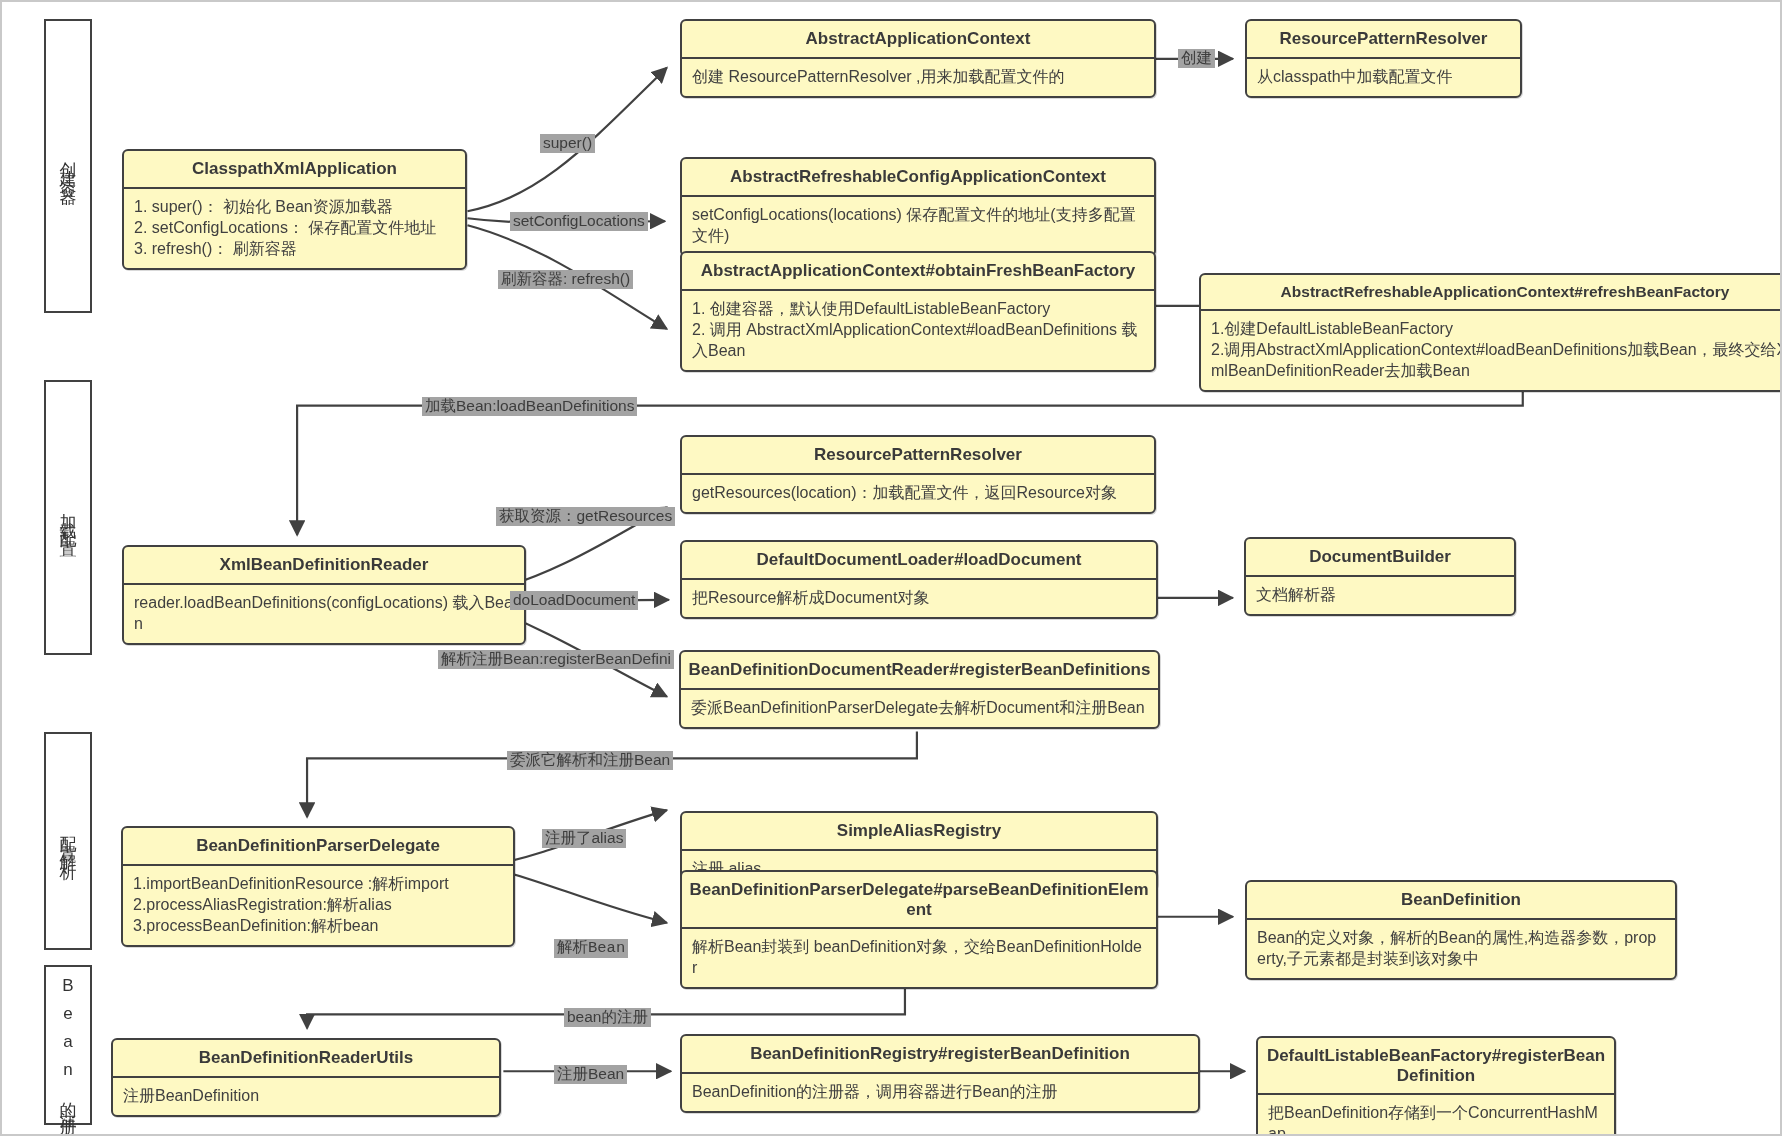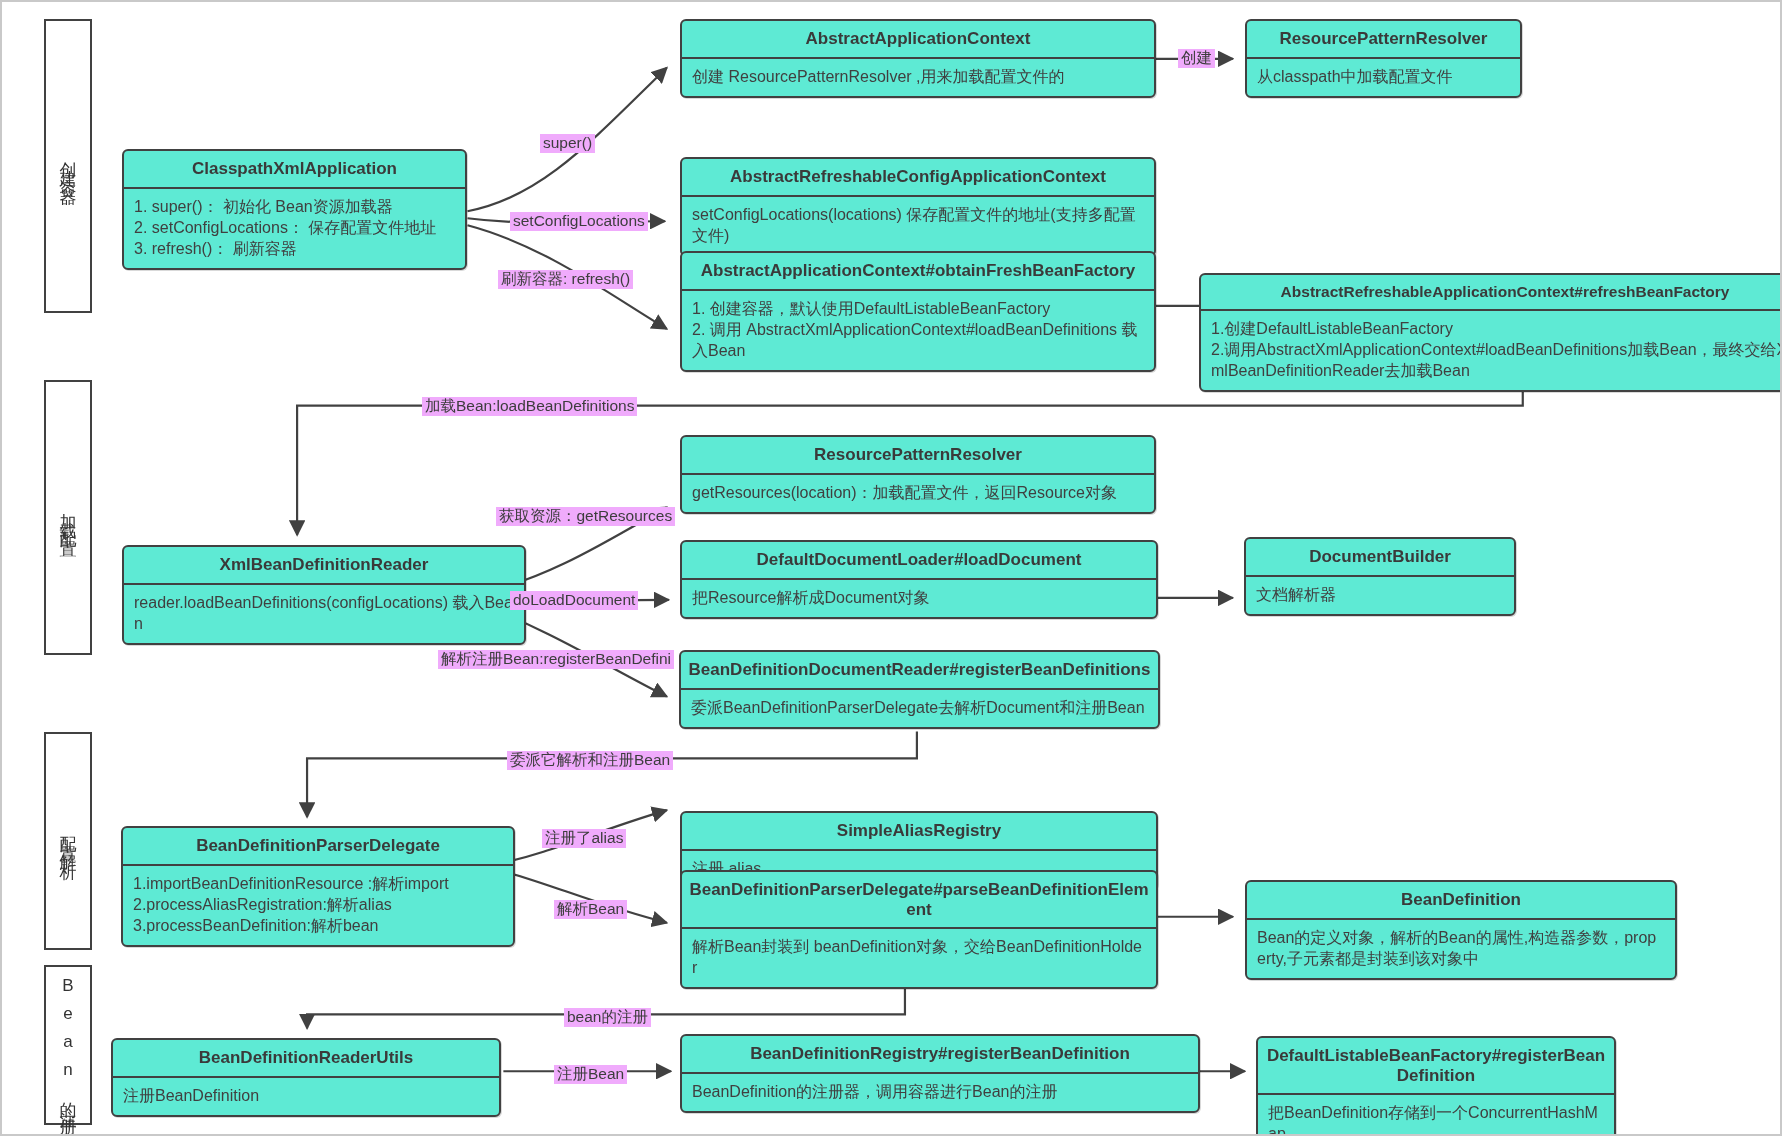--- a/index.html
+++ b/index.html
@@ -8,21 +8,21 @@
     position:relative;
     width:1782px;height:1136px;
     background:#fff;
     border:2px solid #c9c9c9;
     font-family:"Liberation Sans","DejaVu Sans",sans-serif;
     overflow:hidden;
   }
   #wires{position:absolute;left:0;top:0;width:100%;height:100%;}
   .node{
     position:absolute;
-    background:#5eead4;
+    background:#fef9c3;
     border:2px solid #414141;
     border-radius:6px;
     box-shadow:1px 1px 0 rgba(0,0,0,0.15);
     color:#3a3a3a;
   }
   .node-title{
     font-weight:bold;
     font-size:17px;
     text-align:center;
     padding:8px 6px;
@@ -50,21 +50,21 @@
     writing-mode:vertical-lr;
     text-orientation:upright;
     font-size:17px;
     letter-spacing:9px;
     color:#333;
   }
   .elabel{
     position:absolute;
     font-size:15.5px;
     color:#3d3d3d;
-    background:#f0abfc;
+    background:#a3a3a3;
     padding:0 3px;
     white-space:nowrap;
     line-height:1.2;
   }
 </style>
 </head>
 <body>
 
 <div id="canvas">
 
@@ -207,17 +207,17 @@
   <div class="elabel" style="left:538px;top:132px;">super()</div>
   <div class="elabel" style="left:508px;top:210px;">setConfigLocations</div>
   <div class="elabel" style="left:496px;top:268px;">刷新容器: refresh()</div>
   <div class="elabel" style="left:1176px;top:47px;">创建</div>
   <div class="elabel" style="left:420px;top:395px;">加载Bean:loadBeanDefinitions</div>
   <div class="elabel" style="left:494px;top:505px;">获取资源：getResources</div>
   <div class="elabel" style="left:508px;top:589px;">doLoadDocument</div>
   <div class="elabel" style="left:436px;top:648px;">解析注册Bean:registerBeanDefini</div>
   <div class="elabel" style="left:505px;top:749px;">委派它解析和注册Bean</div>
   <div class="elabel" style="left:540px;top:827px;">注册了alias</div>
-  <div class="elabel" style="left:552px;top:898px;">解析Bean</div>
+  <div class="elabel" style="left:552px;top:937px;font-family:Liberation Mono, monospace;">解析Bean</div>
   <div class="elabel" style="left:562px;top:1006px;">bean的注册</div>
   <div class="elabel" style="left:552px;top:1063px;">注册Bean</div>
 
 </div>
 
 </body></html>

